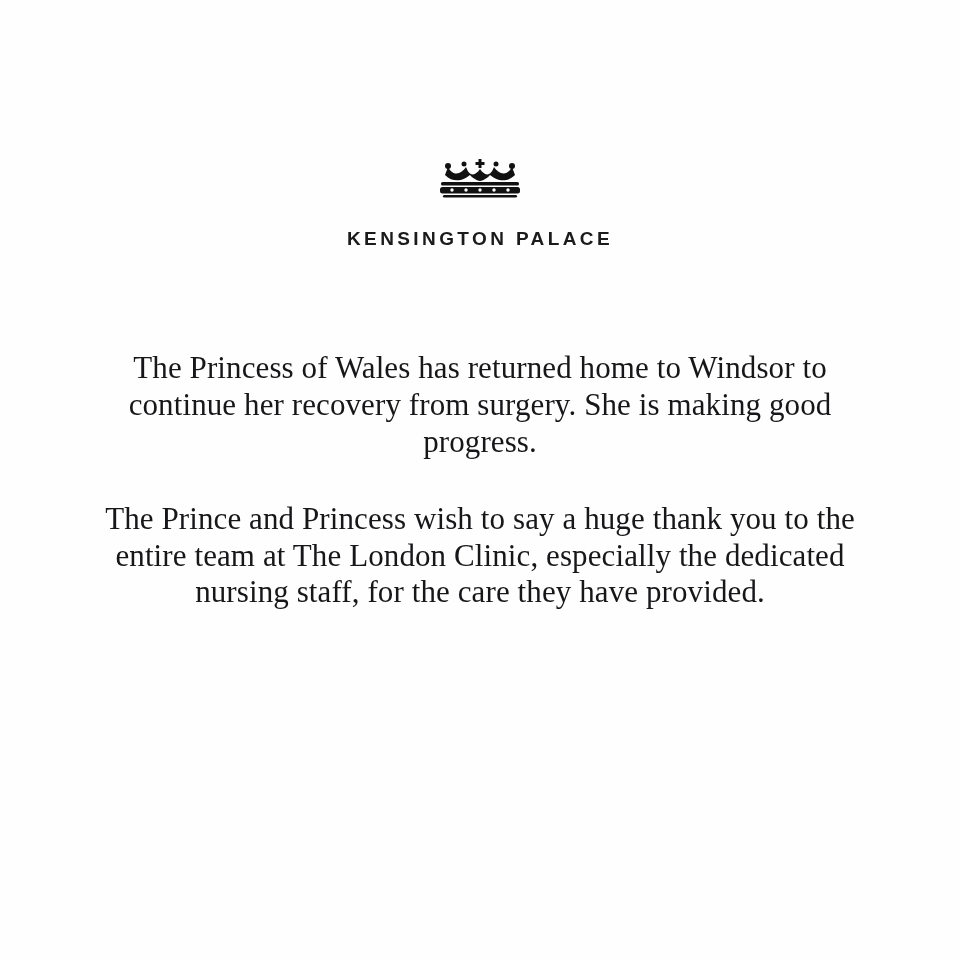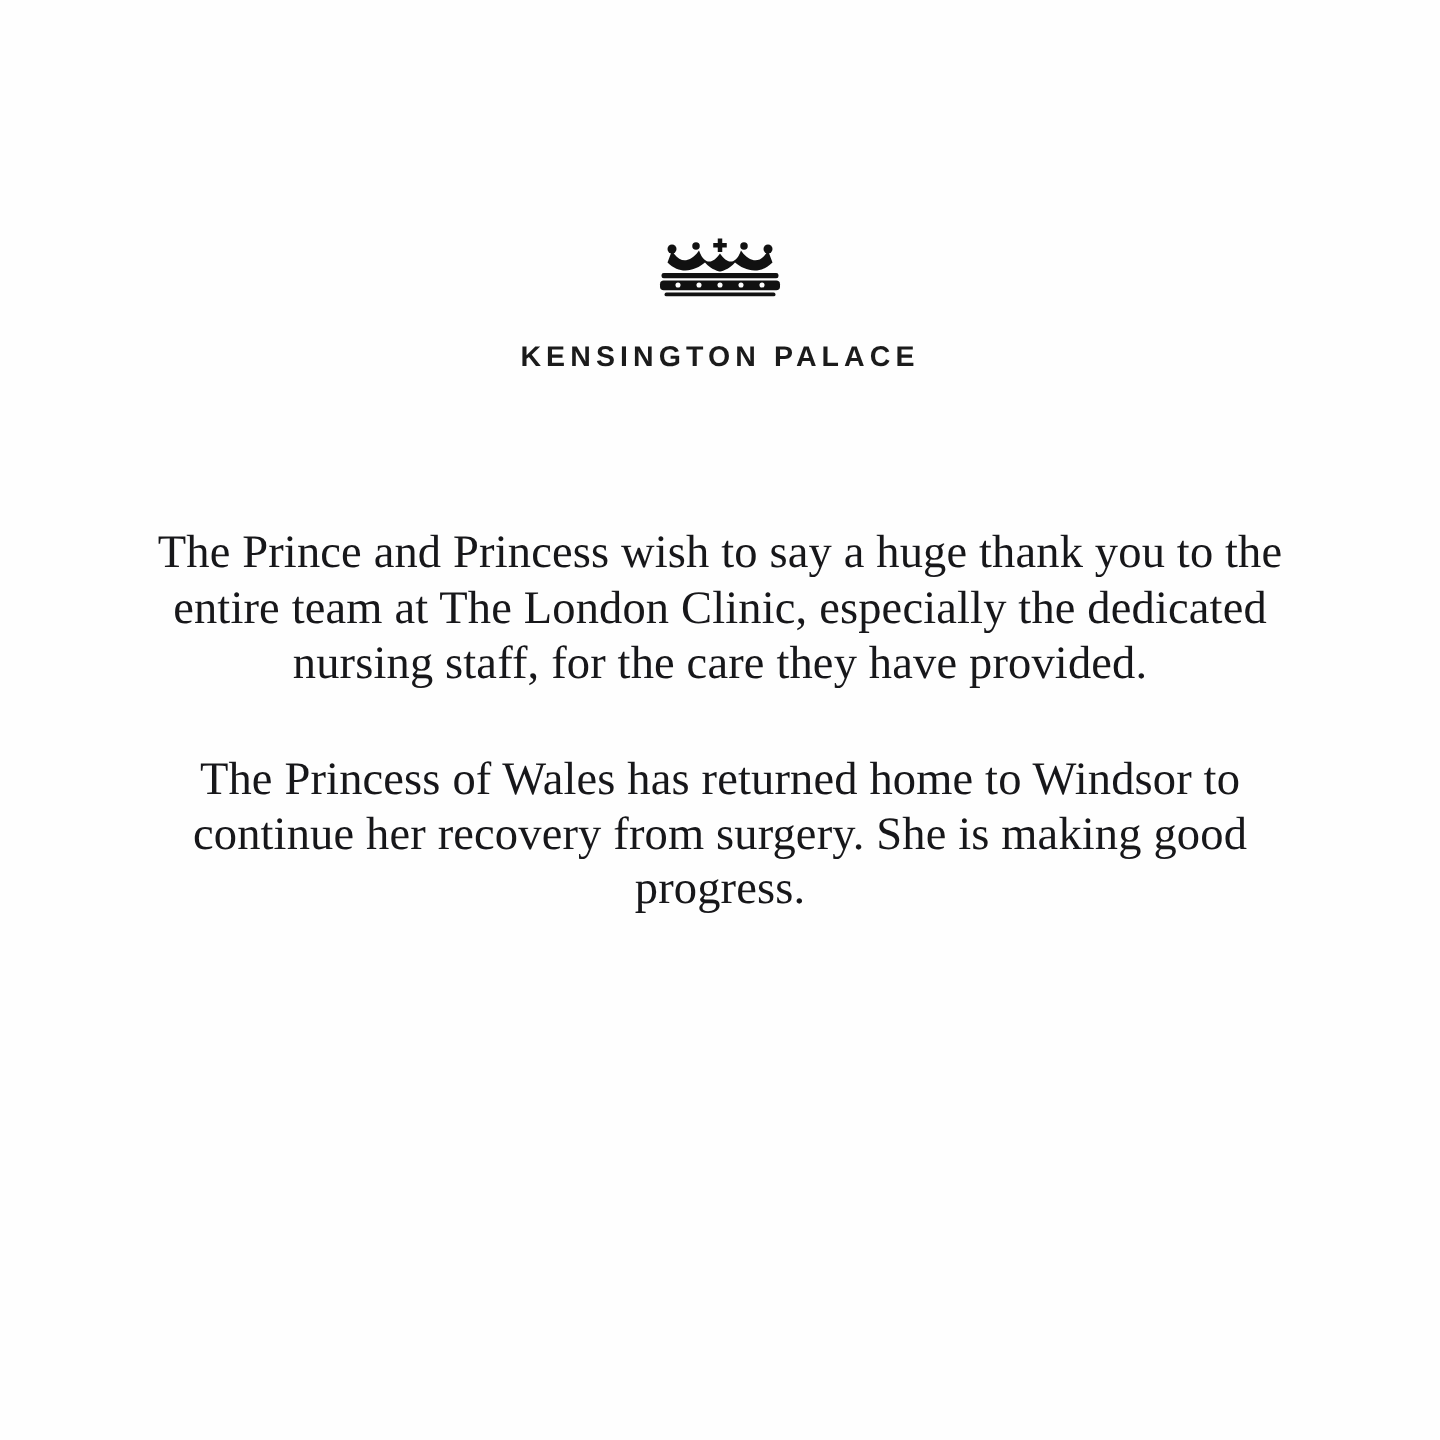--- a/index.html
+++ b/index.html
@@ -90,17 +90,17 @@
           <circle cx="164" cy="64" r="3.4" fill="#ffffff"></circle>
 
           <rect x="34" y="74" width="148" height="5" rx="2.5"></rect>
         </g>
       </svg>
     </span>
     <div class="crest-wordmark">KENSINGTON PALACE</div>
   </div>
 
   <div class="statement-body">
+    <p class="statement-paragraph">The Princess of Wales has returned home to Windsor to continue her recovery from surgery. She is making good progress.</p>
     <p class="statement-paragraph">The Prince and Princess wish to say a huge thank you to the entire team at The London Clinic, especially the dedicated nursing staff, for the care they have provided.</p>
-    <p class="statement-paragraph">The Princess of Wales has returned home to Windsor to continue her recovery from surgery. She is making good progress.</p>
   </div>
 
 </div>
 
 </body></html>

